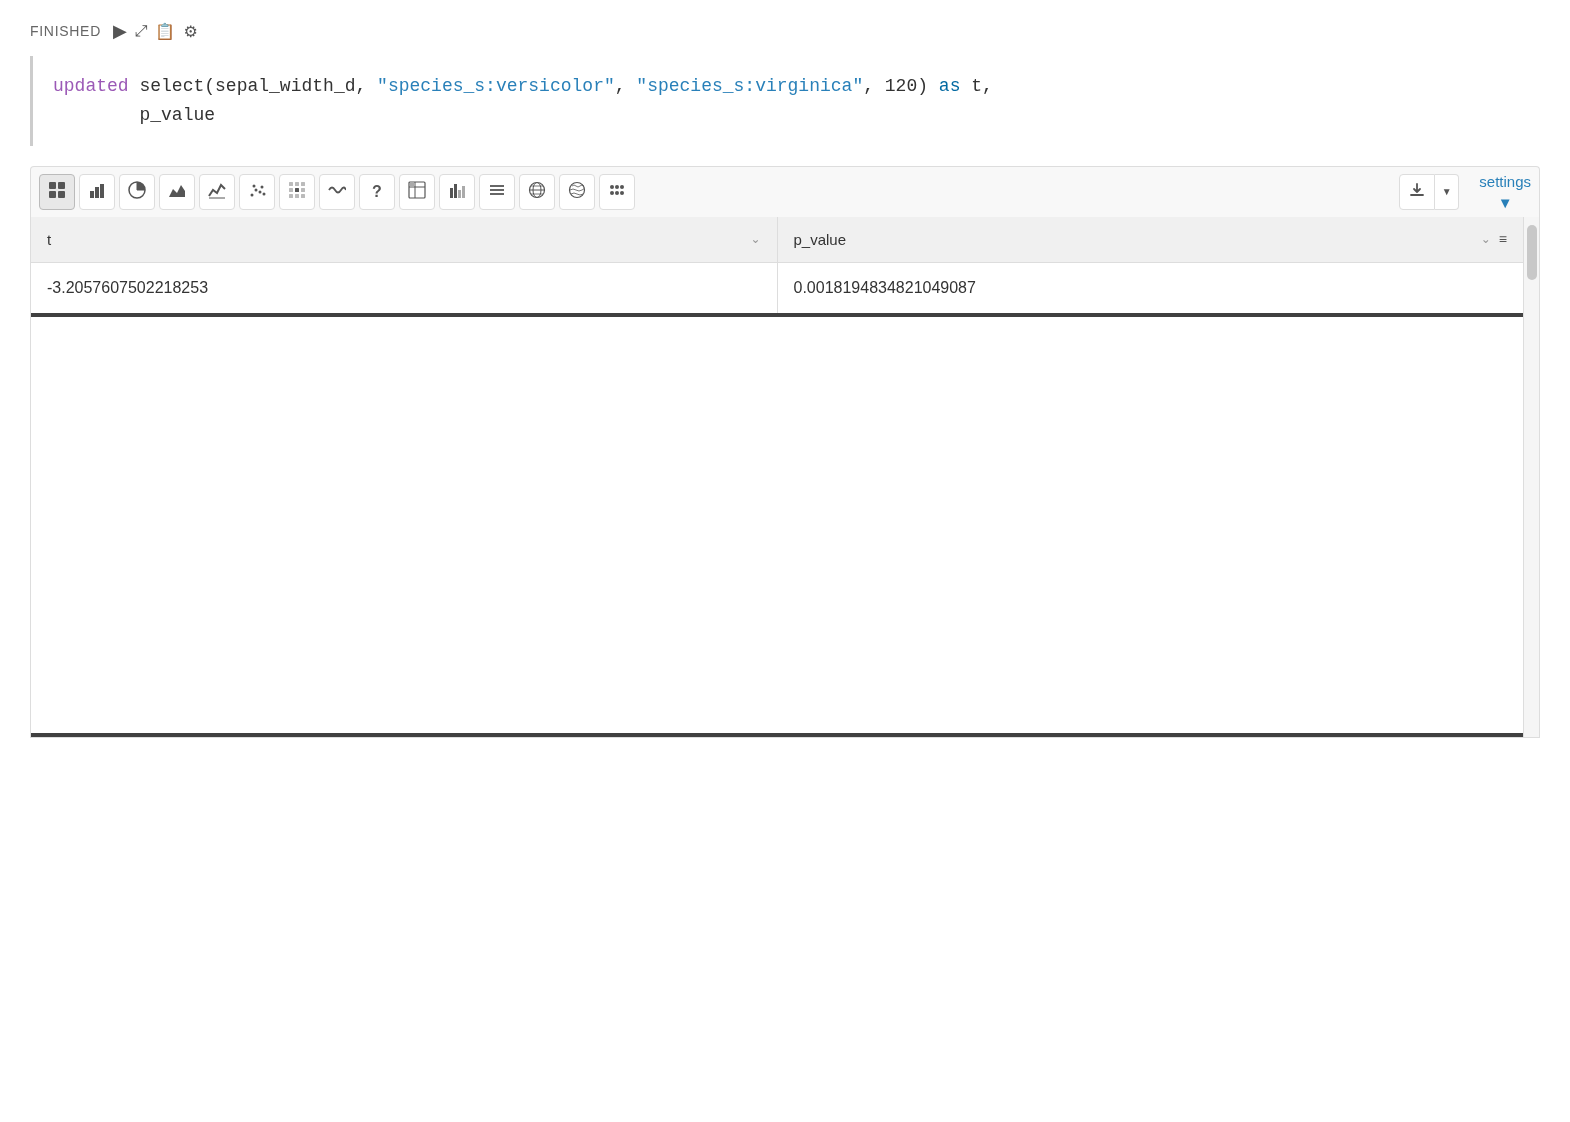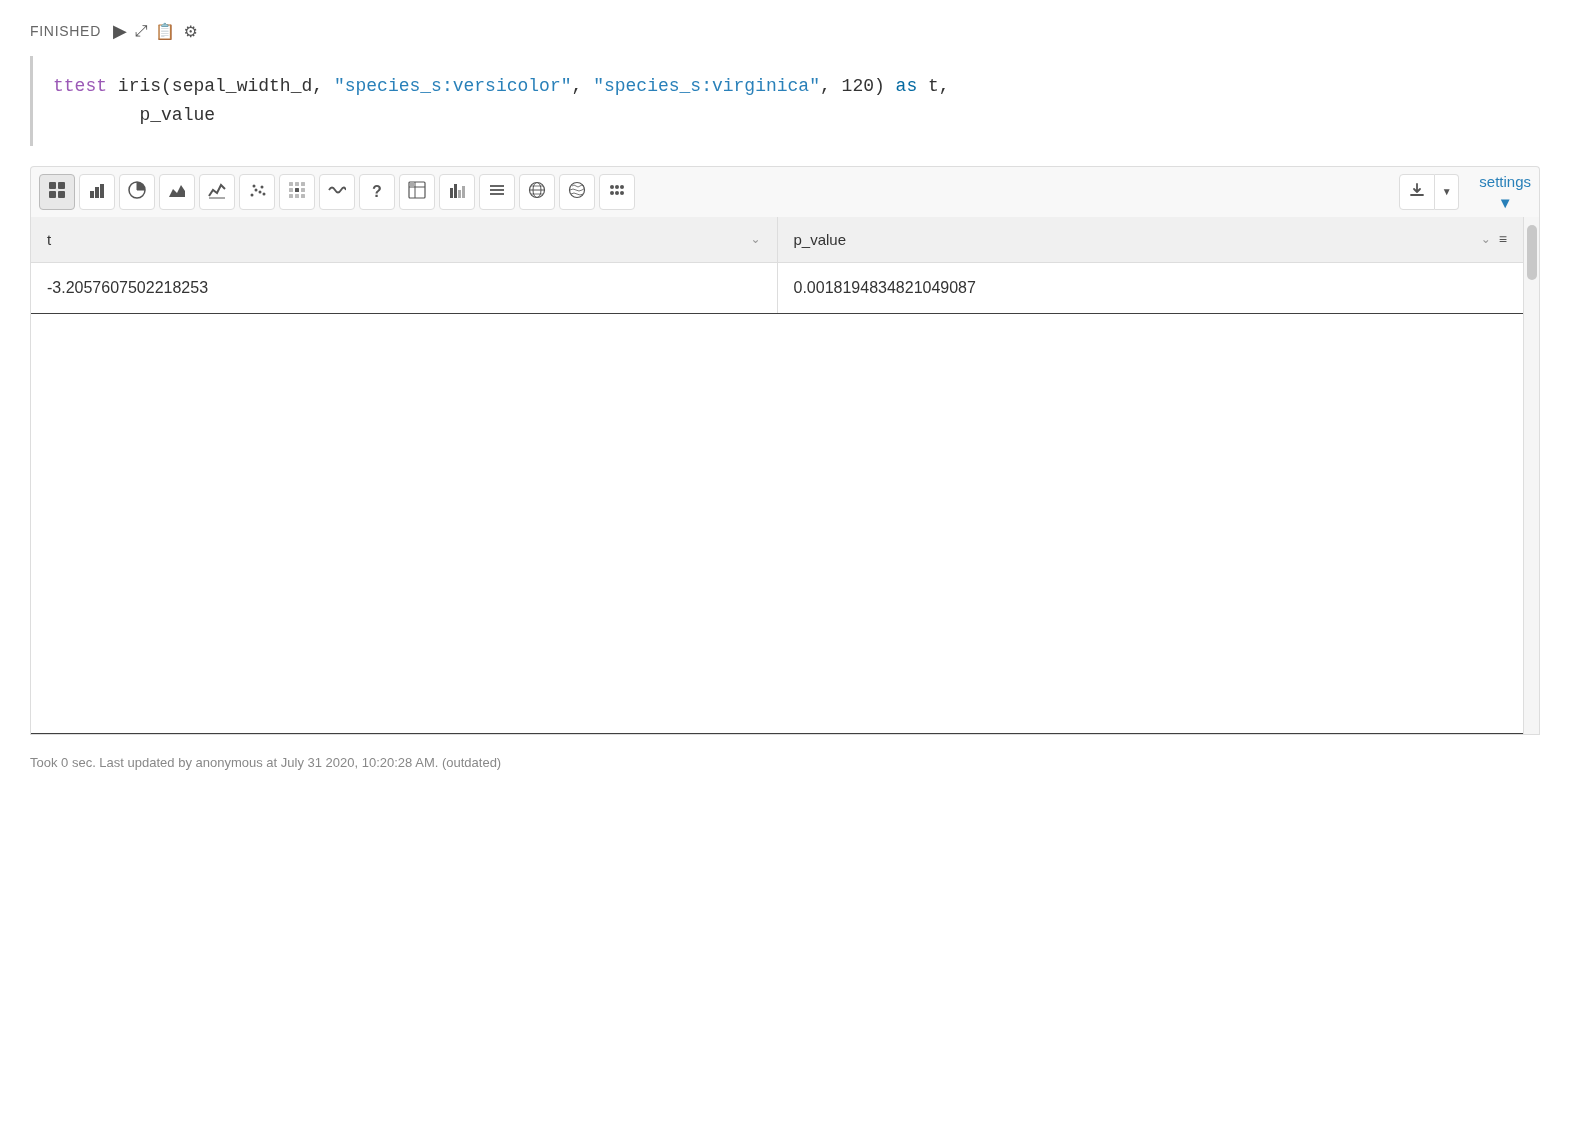--- a/index.html
+++ b/index.html
@@ -176,21 +176,21 @@
 
     .th-menu-icon {
       color: #555;
       font-size: 14px;
     }
 
     .data-table td {
       padding: 16px 16px;
       font-size: 16px;
       color: #333;
-      border-bottom: 1px solid #404040;
+      border-bottom: 4px solid #404040;
       border-right: 1px solid #ddd;
     }
 
     .data-table td:last-child {
       border-right: none;
     }
 
     
     .footer {
       margin-top: 20px;
@@ -208,23 +208,23 @@
     <div class="status-icons">
       <span style="cursor:pointer; color:#555; font-size:18px;">▶</span>
       <span style="cursor:pointer; color:#555; font-size:16px;">⤢</span>
       <span style="cursor:pointer; color:#555; font-size:16px;">📋</span>
       <span style="cursor:pointer; color:#555; font-size:16px;">⚙</span>
     </div>
   </div>
 
   <div class="code-block">
     <div>
-      <span class="kw-select">ttest</span>
+      <span class="kw-select">updated</span>
       <span> </span>
-      <span class="fn-name">iris(</span><span class="identifier">sepal_width_d, </span><span class="str-val">"species_s:versicolor"</span><span>, </span><span class="str-val">"species_s:virginica"</span><span>, </span><span class="num-val">120</span><span>)</span>
+      <span class="fn-name">select(</span><span class="identifier">sepal_width_d, </span><span class="str-val">"species_s:versicolor"</span><span>, </span><span class="str-val">"species_s:virginica"</span><span>, </span><span class="num-val">120</span><span>)</span>
       <span> </span>
       <span class="kw-as">as</span>
       <span> </span>
       <span class="identifier">t,</span>
     </div>
     <div>
       <span>&nbsp;&nbsp;&nbsp;&nbsp;&nbsp;&nbsp;&nbsp;&nbsp;</span><span class="identifier">p_value</span>
     </div>
   </div>
 
@@ -442,17 +442,14 @@
           </tr>
         </tbody>
       </table>
     </div>
 
     <div style="width:16px; background:#f5f5f5; border-left:1px solid #ddd;">
       <div style="width:10px; height:55px; background:#c8c8c8; border-radius:5px; margin:8px auto 0;"></div>
     </div>
   </div>
 
-  <div class="footer">
-    <span>Took 0 sec. Last updated by anonymous at July 31 2020, 10:20:28 AM. (outdated)</span>
-  </div>
 
 </div>
 
 </body></html>

